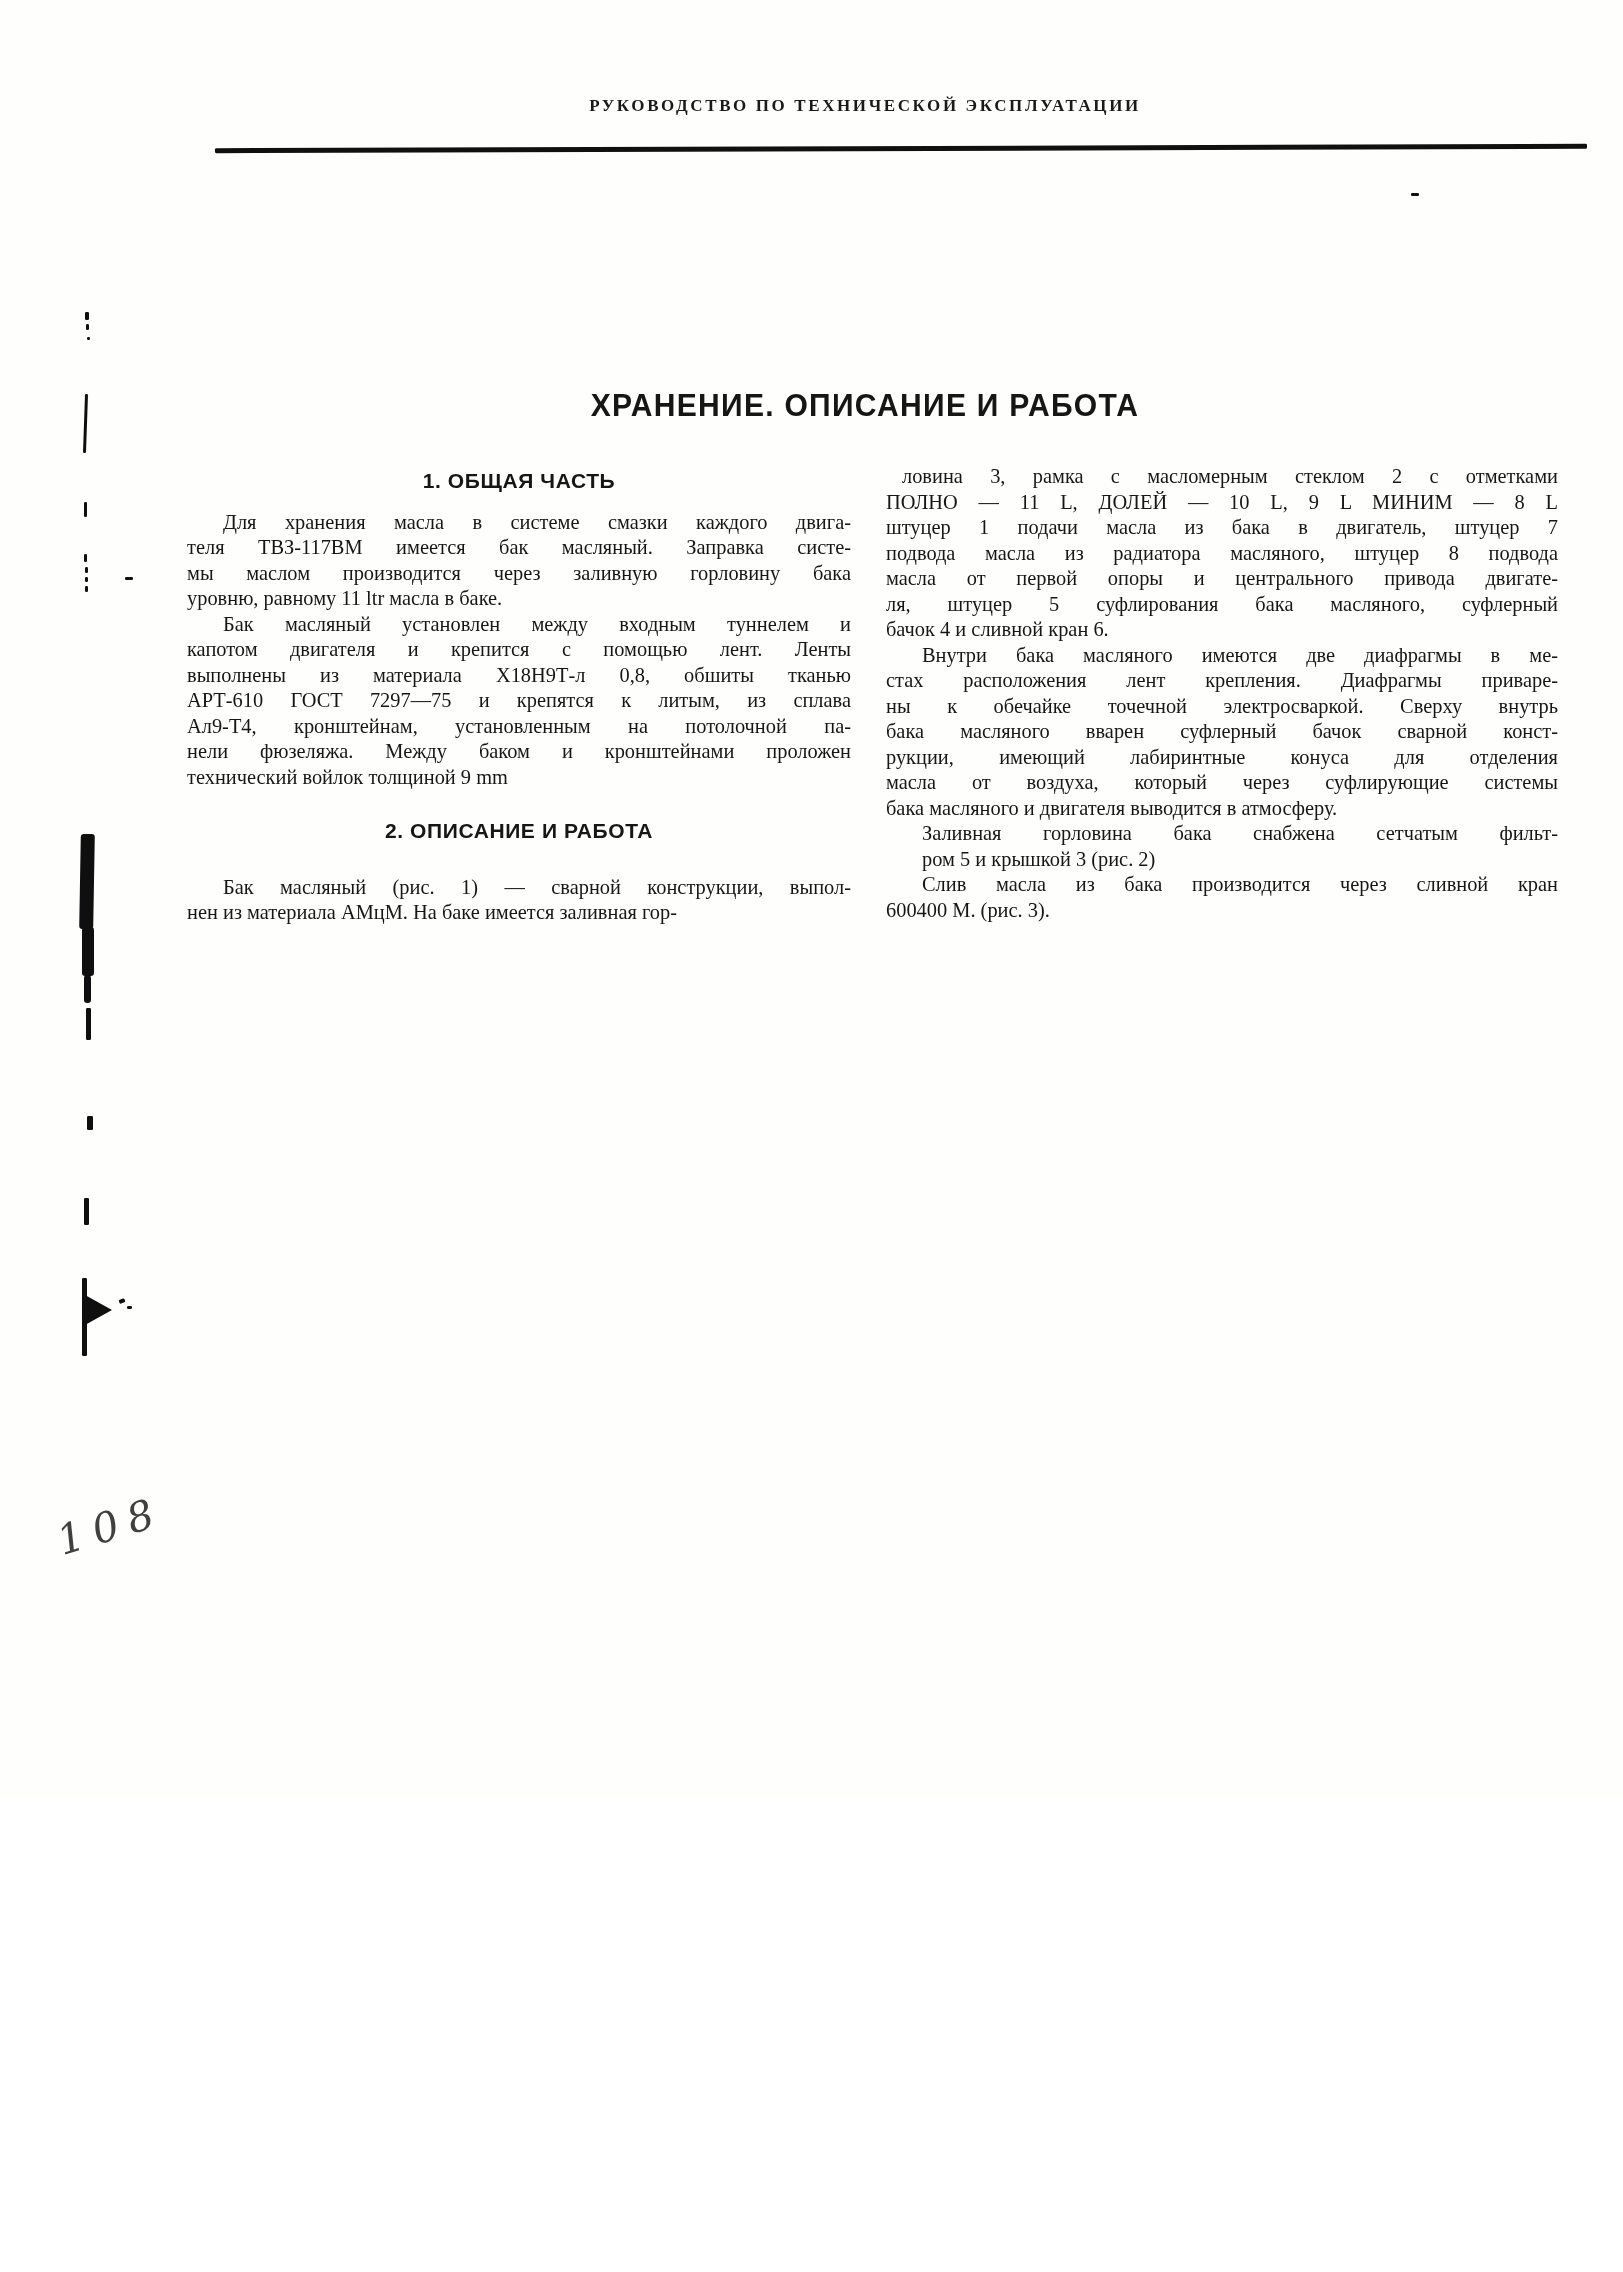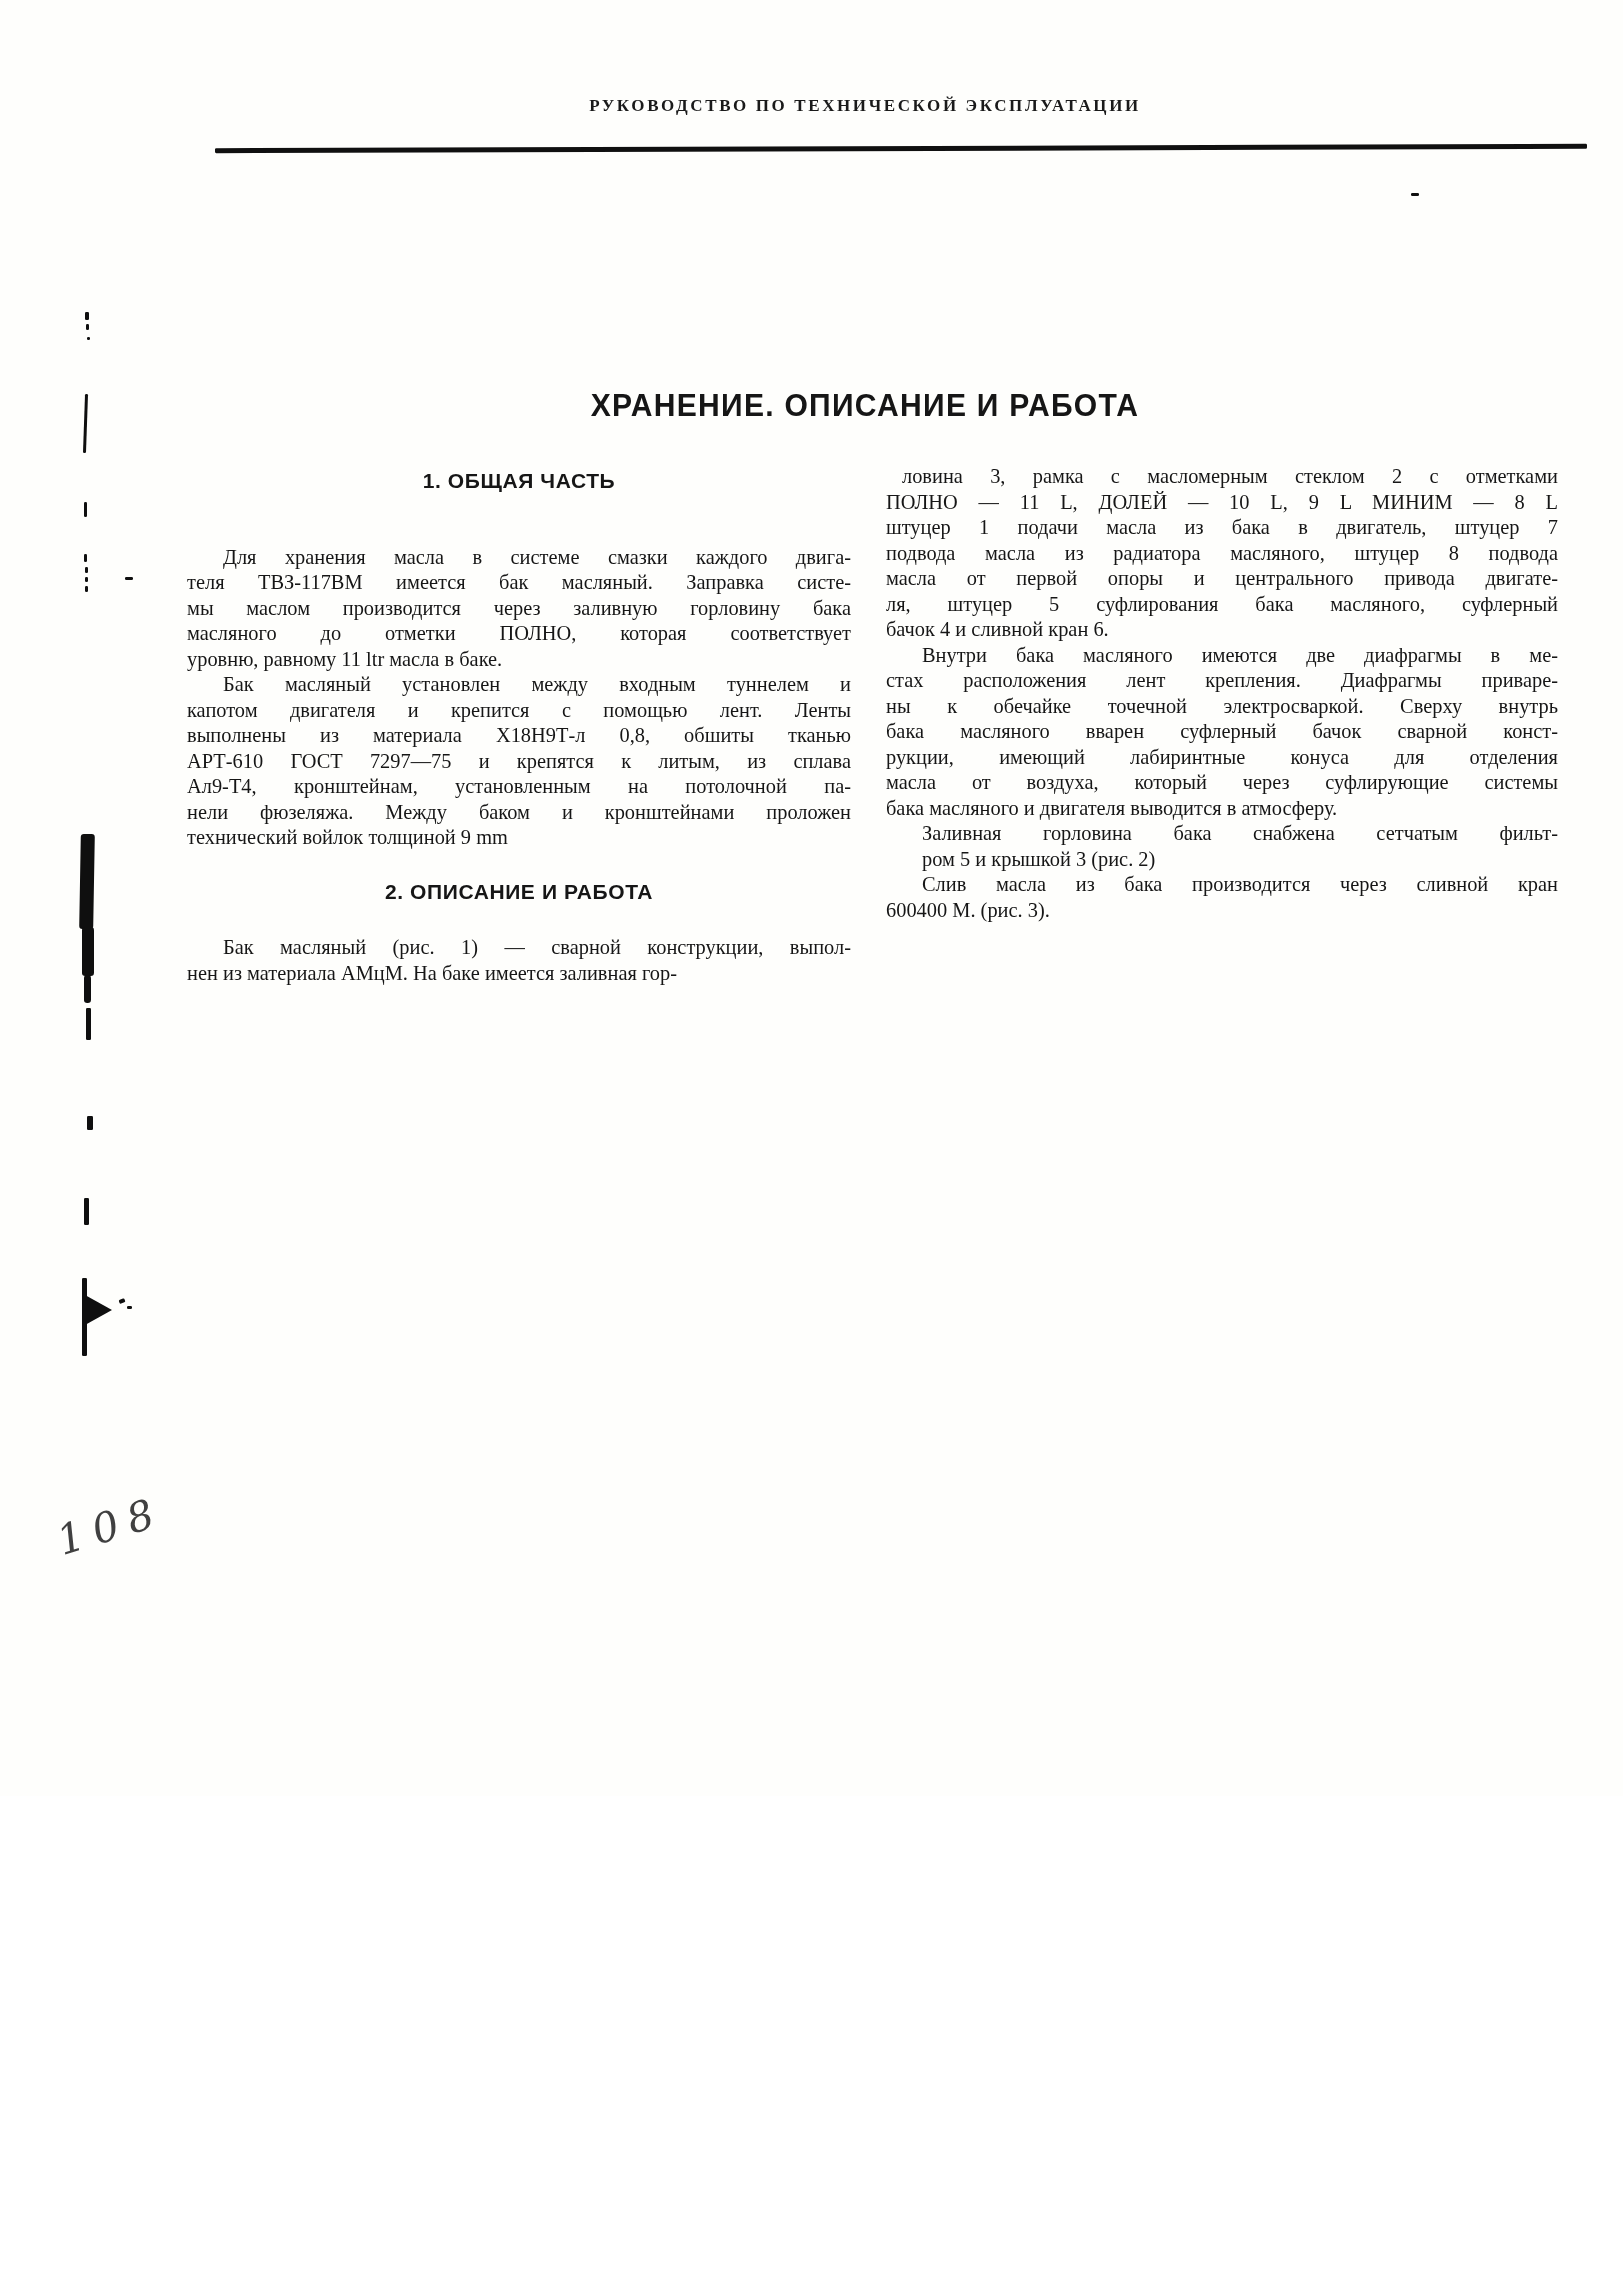--- a/index.html
+++ b/index.html
@@ -46,21 +46,21 @@
   }
   .col-left{ left:187px;  top:468px; width:664px; }
   .col-right{ left:886px; top:464px; width:672px; }
   .col-heading{
     text-align:center;
     font-family:"Liberation Sans","DejaVu Sans",sans-serif;
     font-weight:bold;
     font-size:21px;
     letter-spacing:0.6px;
   }
-  .col-heading.s1{ margin-bottom:51px; }
+  .col-heading.s1{ margin-bottom:16px; }
   .col-heading.s2{ margin-top:28px; margin-bottom:31px; }
   .para{ margin:0; }
   .line{
     text-align:justify;
     text-align-last:justify;
   }
   .line.last{ text-align-last:left; }
   .para .line:first-child{ text-indent:36px; }
   .para.noindent .line:first-child{ text-indent:0;margin-left:16px; }
 
@@ -110,21 +110,20 @@
   <div class="header-rule"></div>
 
   <div class="page-title">ХРАНЕНИЕ. ОПИСАНИЕ И РАБОТА</div>
 
   <div class="col col-left">
     <div class="col-heading s1">1. ОБЩАЯ ЧАСТЬ</div>
     <div class="para">
         <div class="line">Для хранения масла в системе смазки каждого двига-</div>
         <div class="line">теля ТВЗ-117ВМ имеется бак масляный. Заправка систе-</div>
         <div class="line">мы маслом производится через заливную горловину бака</div>
-        <div class="line">масляного до отметки ПОЛНО, которая соответствует</div>
         <div class="line last">уровню, равному 11 ltr масла в баке.</div>
       </div>
     <div class="para">
         <div class="line">Бак масляный установлен между входным туннелем и</div>
         <div class="line">капотом двигателя и крепится с помощью лент. Ленты</div>
         <div class="line">выполнены из материала Х18Н9Т-л 0,8, обшиты тканью</div>
         <div class="line">АРТ-610 ГОСТ 7297—75 и крепятся к литым, из сплава</div>
         <div class="line">Ал9-Т4, кронштейнам, установленным на потолочной па-</div>
         <div class="line">нели фюзеляжа. Между баком и кронштейнами проложен</div>
         <div class="line last">технический войлок толщиной 9 mm</div>

